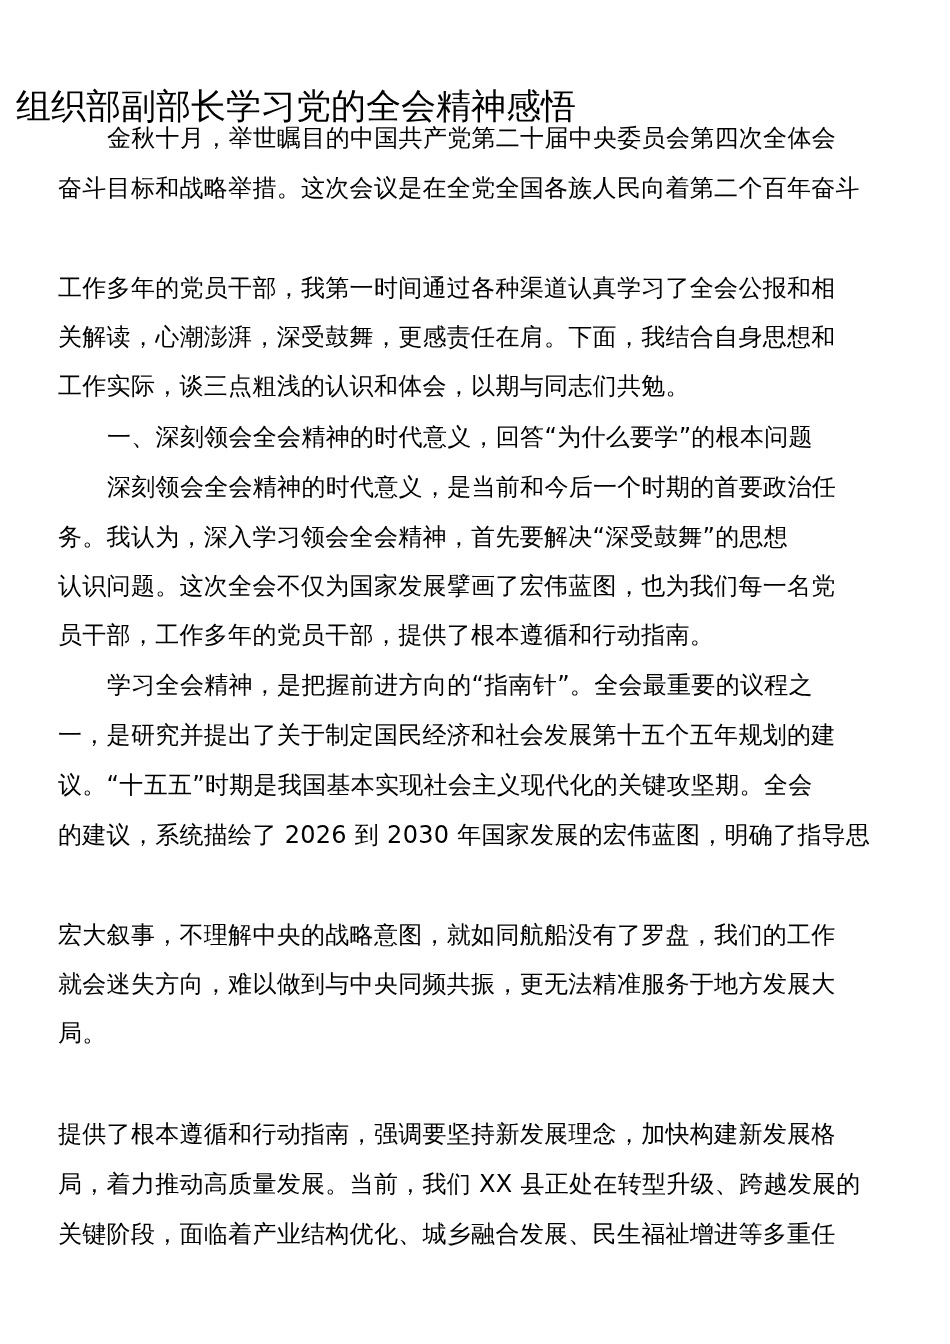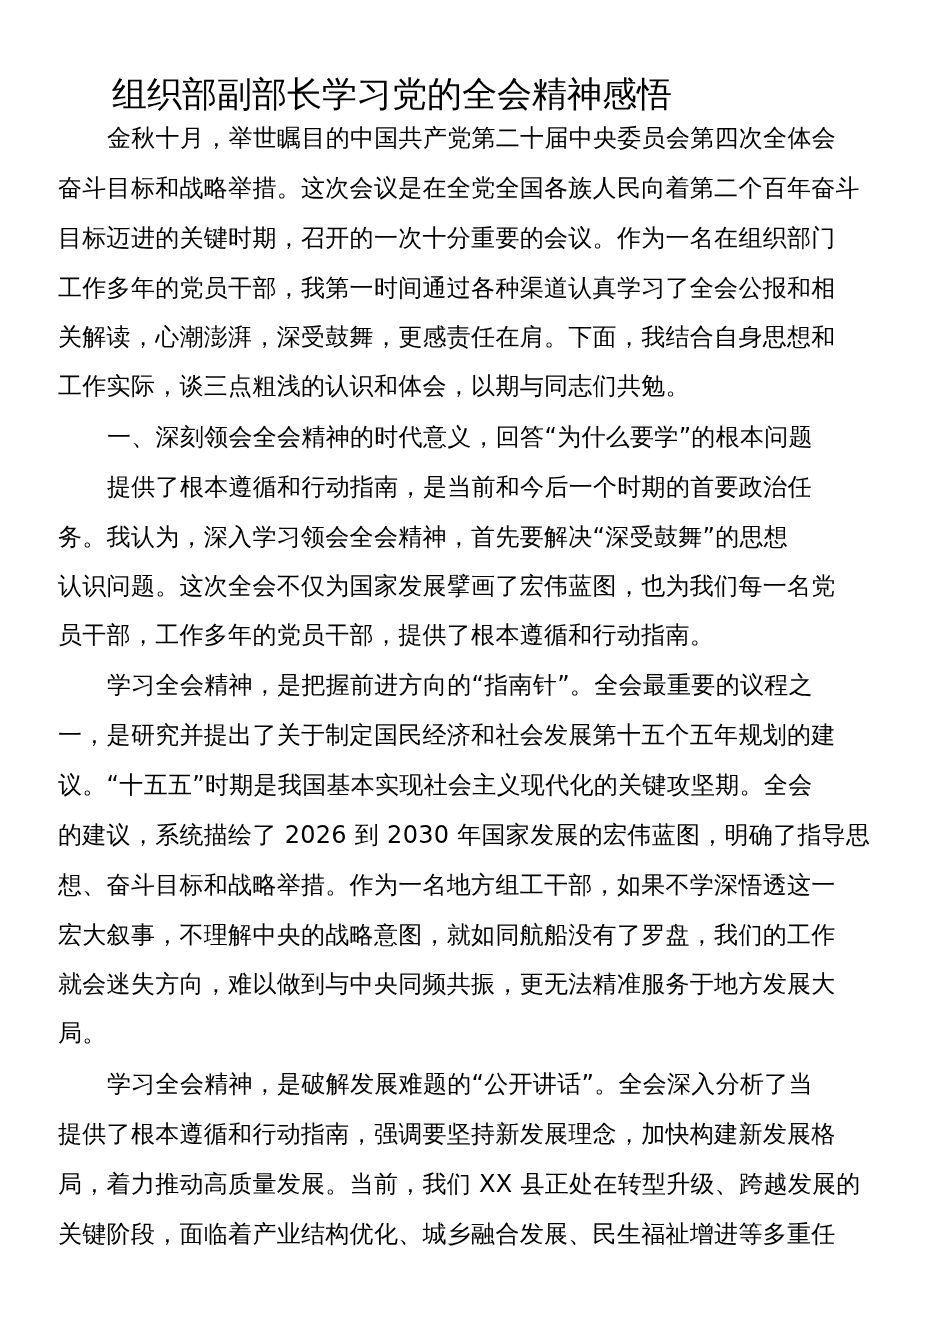--- a/index.html
+++ b/index.html
@@ -21,26 +21,25 @@
       top: 0;
       width: 950px;
       height: 1344px;
       background: #ffffff;
     }
     .title {
       position: absolute;
       left: 0;
       top: 66px;
       width: 776px;
-      text-align: center;
       font-size: 35px;
       line-height: 48px;
       font-weight: normal;
       letter-spacing: 0px;
-      margin: 4px;
+      margin: 16px;
       white-space: nowrap;
     }
     .line {
       position: absolute;
       left: 58px;
       height: 40px;
       font-size: 24px;
       line-height: 40px;
       white-space: nowrap;
       letter-spacing: 0.3px;
@@ -50,38 +49,35 @@
     }
   </style>
 </head>
 <body>
 
 <div class="page">
   <h1 class="title">组织部副部长学习党的全会精神感悟</h1>
 
   <div class="line indent" style="top:118px">金秋十月，举世瞩目的中国共产党第二十届中央委员会第四次全体会</div>
   <div class="line" style="top:168px">奋斗目标和战略举措。这次会议是在全党全国各族人民向着第二个百年奋斗</div>
-  <div class="line" style="top:218px">目标迈进的关键时期，召开的一次十分重要的会议。作为一名在组织部门</div>
   <div class="line" style="top:268px">工作多年的党员干部，我第一时间通过各种渠道认真学习了全会公报和相</div>
   <div class="line" style="top:317px">关解读，心潮澎湃，深受鼓舞，更感责任在肩。下面，我结合自身思想和</div>
   <div class="line" style="top:366px">工作实际，谈三点粗浅的认识和体会，以期与同志们共勉。</div>
 
   <div class="line indent" style="top:417px">一、深刻领会全会精神的时代意义，回答“为什么要学”的根本问题</div>
 
-  <div class="line indent" style="top:467px">提供了根本遵循和行动指南，是当前和今后一个时期的首要政治任</div>
+  <div class="line indent" style="top:467px">深刻领会全会精神的时代意义，是当前和今后一个时期的首要政治任</div>
   <div class="line" style="top:517px">务。我认为，深入学习领会全会精神，首先要解决“深受鼓舞”的思想</div>
   <div class="line" style="top:566px">认识问题。这次全会不仅为国家发展擘画了宏伟蓝图，也为我们每一名党</div>
   <div class="line" style="top:615px">员干部，工作多年的党员干部，提供了根本遵循和行动指南。</div>
 
   <div class="line indent" style="top:665px">学习全会精神，是把握前进方向的“指南针”。全会最重要的议程之</div>
   <div class="line" style="top:715px">一，是研究并提出了关于制定国民经济和社会发展第十五个五年规划的建</div>
   <div class="line" style="top:765px">议。“十五五”时期是我国基本实现社会主义现代化的关键攻坚期。全会</div>
   <div class="line" style="top:815px">的建议，系统描绘了 2026 到 2030 年国家发展的宏伟蓝图，明确了指导思</div>
-  <div class="line" style="top:865px">想、奋斗目标和战略举措。作为一名地方组工干部，如果不学深悟透这一</div>
   <div class="line" style="top:915px">宏大叙事，不理解中央的战略意图，就如同航船没有了罗盘，我们的工作</div>
   <div class="line" style="top:964px">就会迷失方向，难以做到与中央同频共振，更无法精准服务于地方发展大</div>
   <div class="line" style="top:1013px">局。</div>
 
-  <div class="line indent" style="top:1064px">学习全会精神，是破解发展难题的“公开讲话”。全会深入分析了当</div>
   <div class="line" style="top:1114px">提供了根本遵循和行动指南，强调要坚持新发展理念，加快构建新发展格</div>
   <div class="line" style="top:1164px">局，着力推动高质量发展。当前，我们 XX 县正处在转型升级、跨越发展的</div>
   <div class="line" style="top:1214px">关键阶段，面临着产业结构优化、城乡融合发展、民生福祉增进等多重任</div>
 </div>
 
 </body></html>

